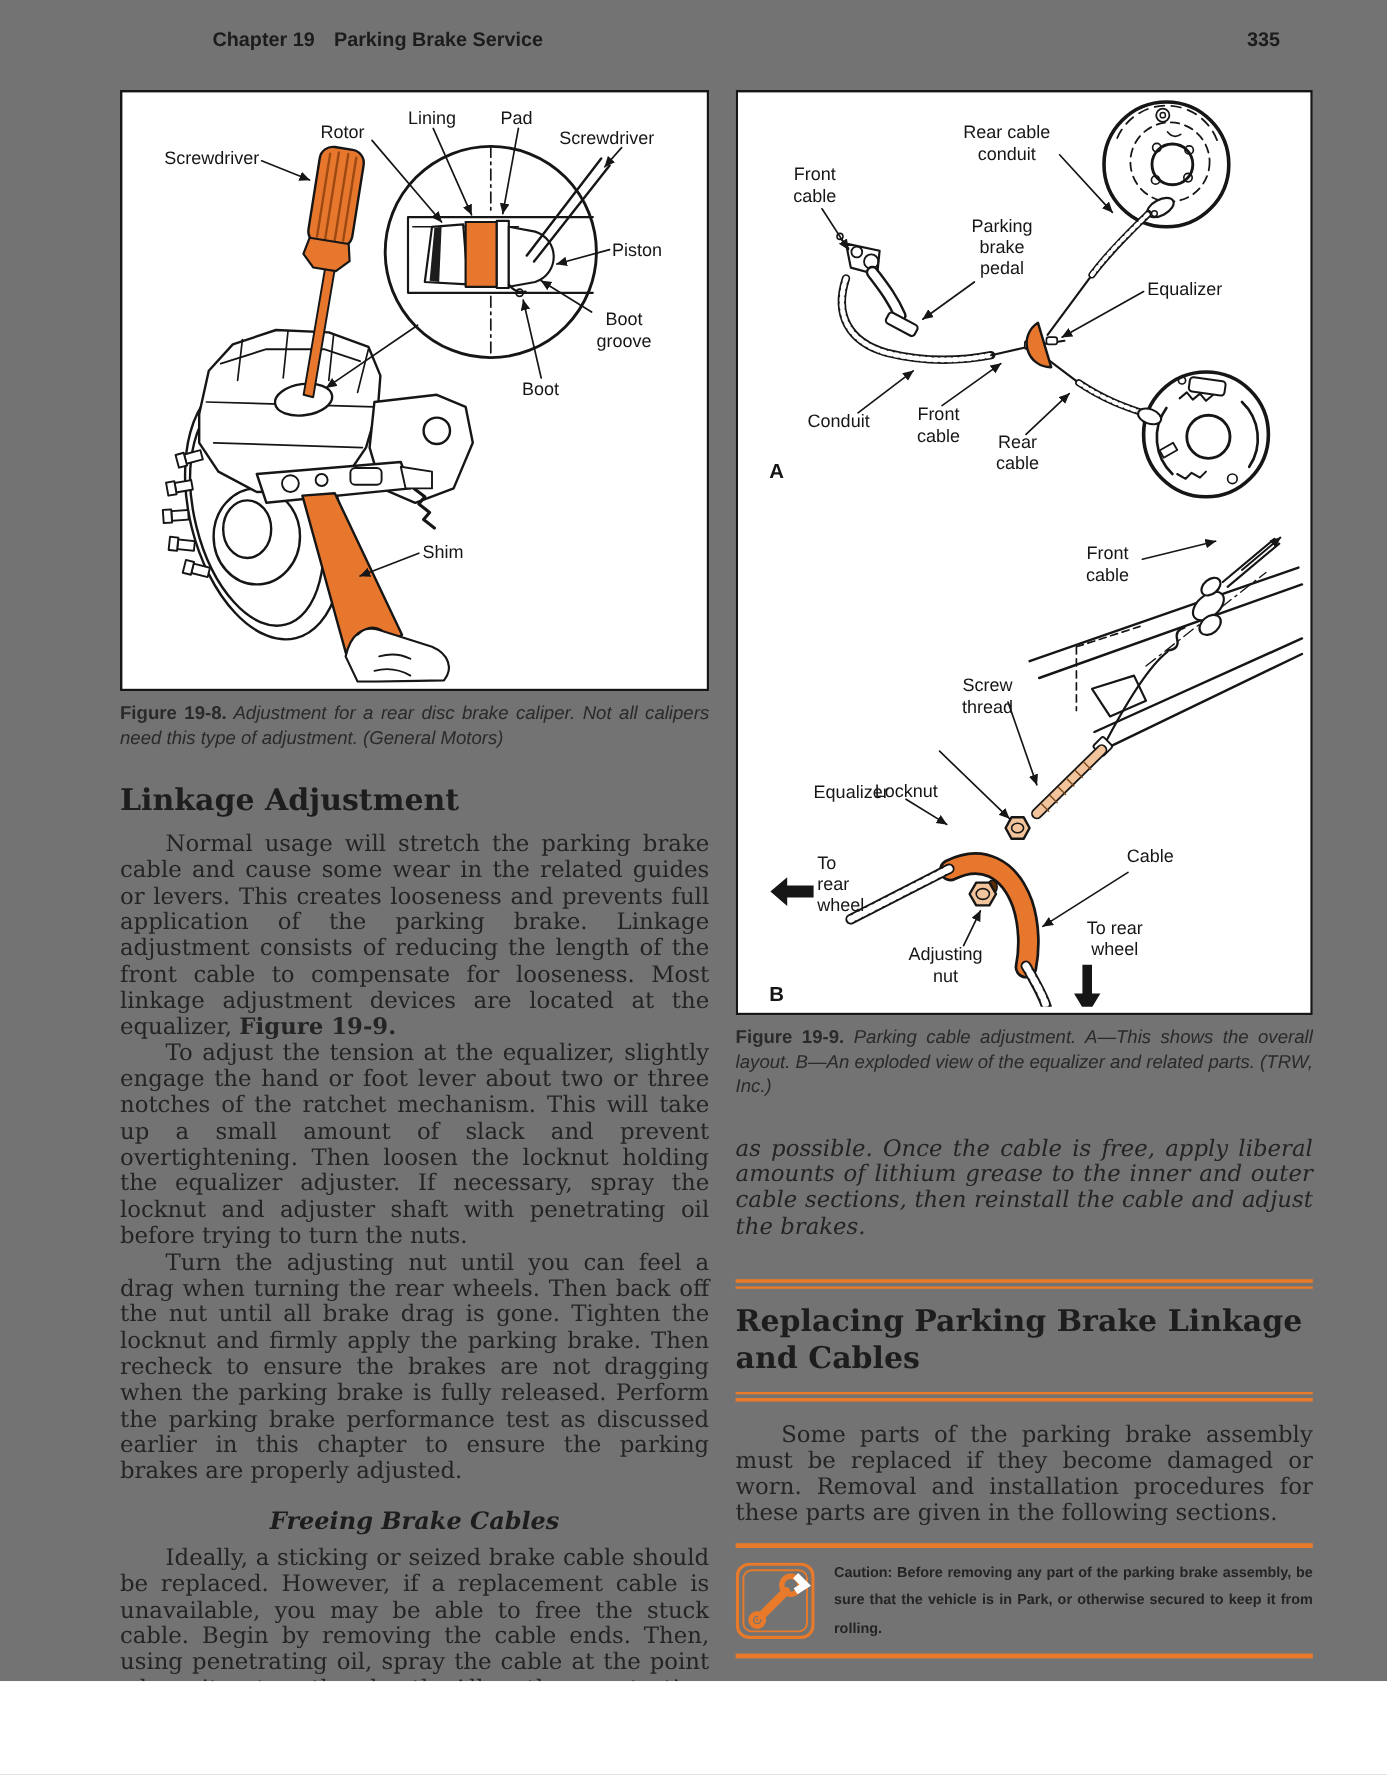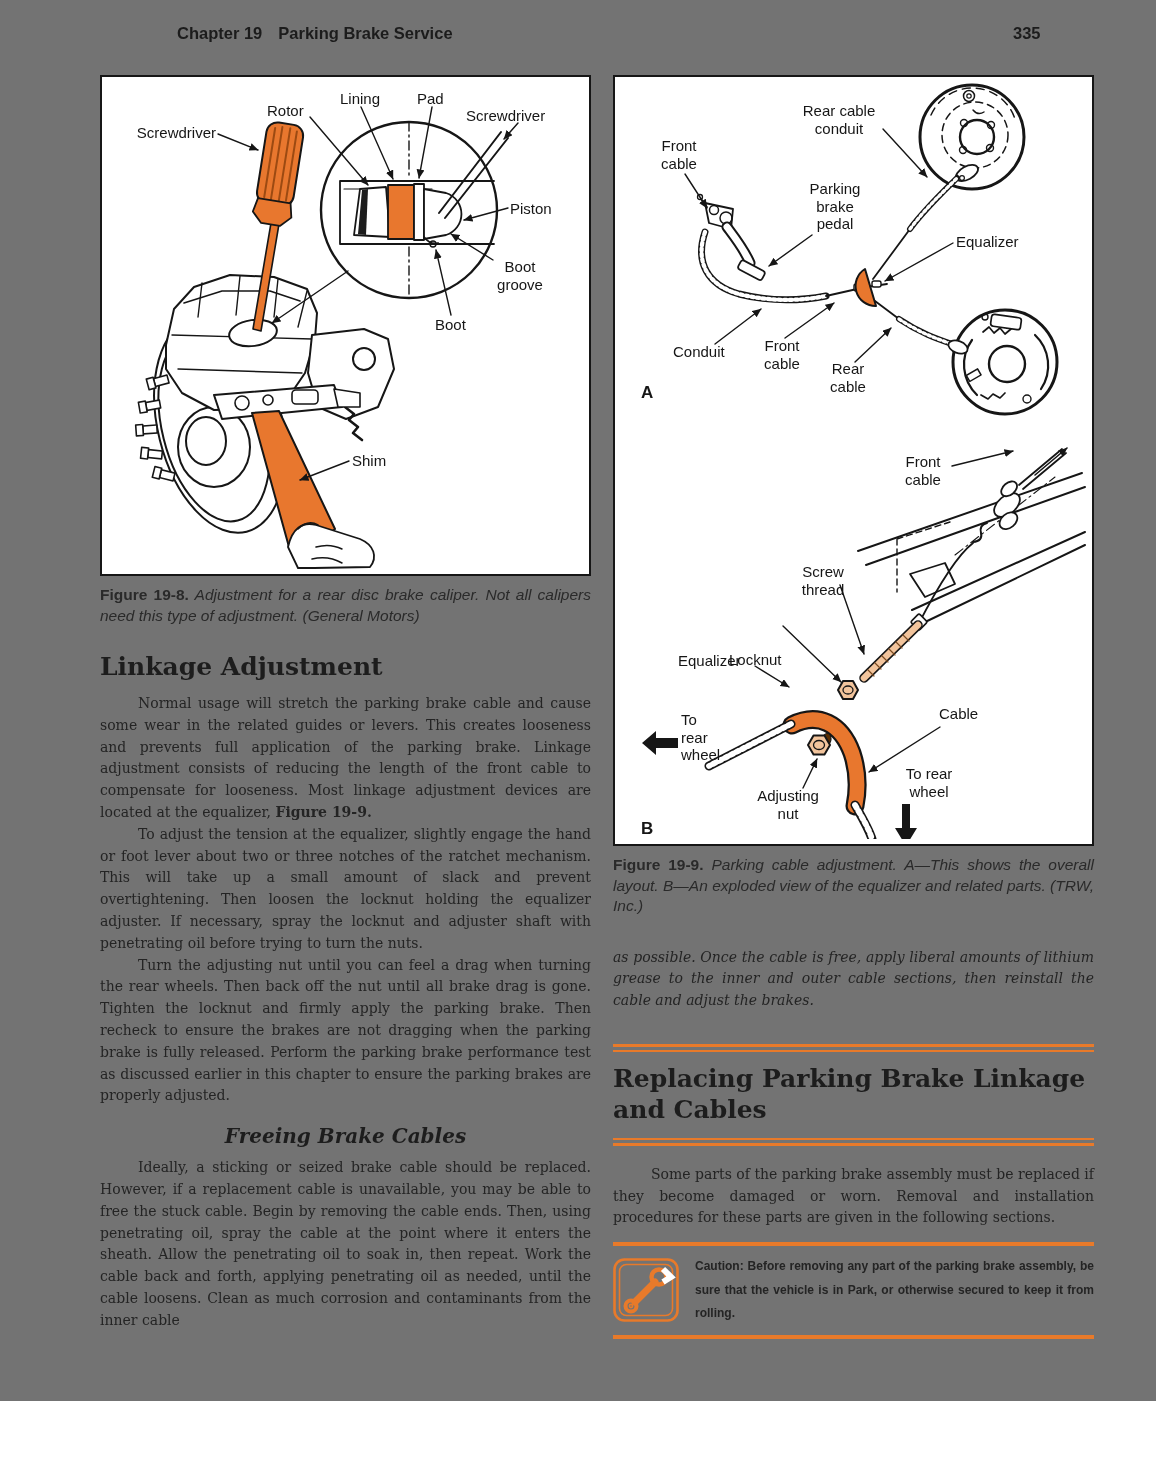--- a/index.html
+++ b/index.html
@@ -2,21 +2,21 @@
 <html><head>
 <meta charset="utf-8">
 <style>
   html,body{margin:0;padding:0;background:#ffffff;}
   .page{position:relative;width:1156px;height:1401px;background:#737373;overflow:hidden;
         font-family:"DejaVu Serif",serif;color:#242424;}
   
   .page-header{position:absolute;left:177px;top:24px;font-family:"Liberation Sans",sans-serif;
         font-weight:bold;font-size:16.5px;color:#1c1c1c;}
   .page-header .chapter-title{margin-left:16px;}
-  .page-number{position:absolute;left:1013px;top:24px;width:80px;text-align:left;
+  .page-number{position:absolute;left:1013px;top:24px;width:80px;text-align:center;
         font-family:"Liberation Sans",sans-serif;font-weight:bold;font-size:16.5px;color:#1c1c1c;}
   
   .col-left{position:absolute;left:100px;top:75px;width:491px;}
   .col-right{position:absolute;left:613px;top:75px;width:481px;}
   
   .figure-box{position:relative;border:2.5px solid #161616;background:#fff;}
   .fig8{height:497px;}
   .fig9{height:767px;}
   .figure-box svg{position:absolute;left:0;top:0;}
   .fig-label{position:absolute;font-family:"Liberation Sans",sans-serif;font-size:15px;
@@ -25,21 +25,21 @@
   .fig-label.right{text-align:right;}
   .fig-marker{position:absolute;font-family:"Liberation Sans",sans-serif;font-weight:bold;
         font-size:17px;color:#161616;}
   
   .caption{margin:9px 0 0 0;font-family:"Liberation Sans",sans-serif;font-size:15.5px;
         line-height:20.5px;color:#2a2a2a;text-align:justify;}
   .caption .cap-label{font-weight:bold;font-style:normal;}
   .caption .cap-text{font-style:italic;font-weight:normal;}
   
   .section-head{font-size:25px;font-weight:bold;color:#1d1d1d;margin:26px 0 12px 0;}
-  .body-p{font-size:14px;line-height:21.8px;text-align:justify;margin:0;text-indent:38px;}
+  .body-p{font-size:19px;line-height:21.8px;text-align:justify;margin:0;text-indent:38px;}
   .body-p.no-indent{text-indent:0;font-style:italic;}
   .subhead{text-align:center;font-size:20px;font-weight:bold;font-style:italic;
         color:#1d1d1d;margin:17px 0 9px 0;}
   .cont-p{margin-top:30px;}
   
   .head-block{margin-top:32px;}
   .rule-pair-top{height:3px;border-top:3.5px solid #E87A2A;border-bottom:2px solid #E87A2A;}
   .rule-pair-bottom{height:3px;border-top:2px solid #E87A2A;border-bottom:3.5px solid #E87A2A;}
   .big-head{text-align:left;font-size:25px;line-height:31px;font-weight:bold;color:#1d1d1d;
         padding:11px 0 13px 0;margin:0;}

